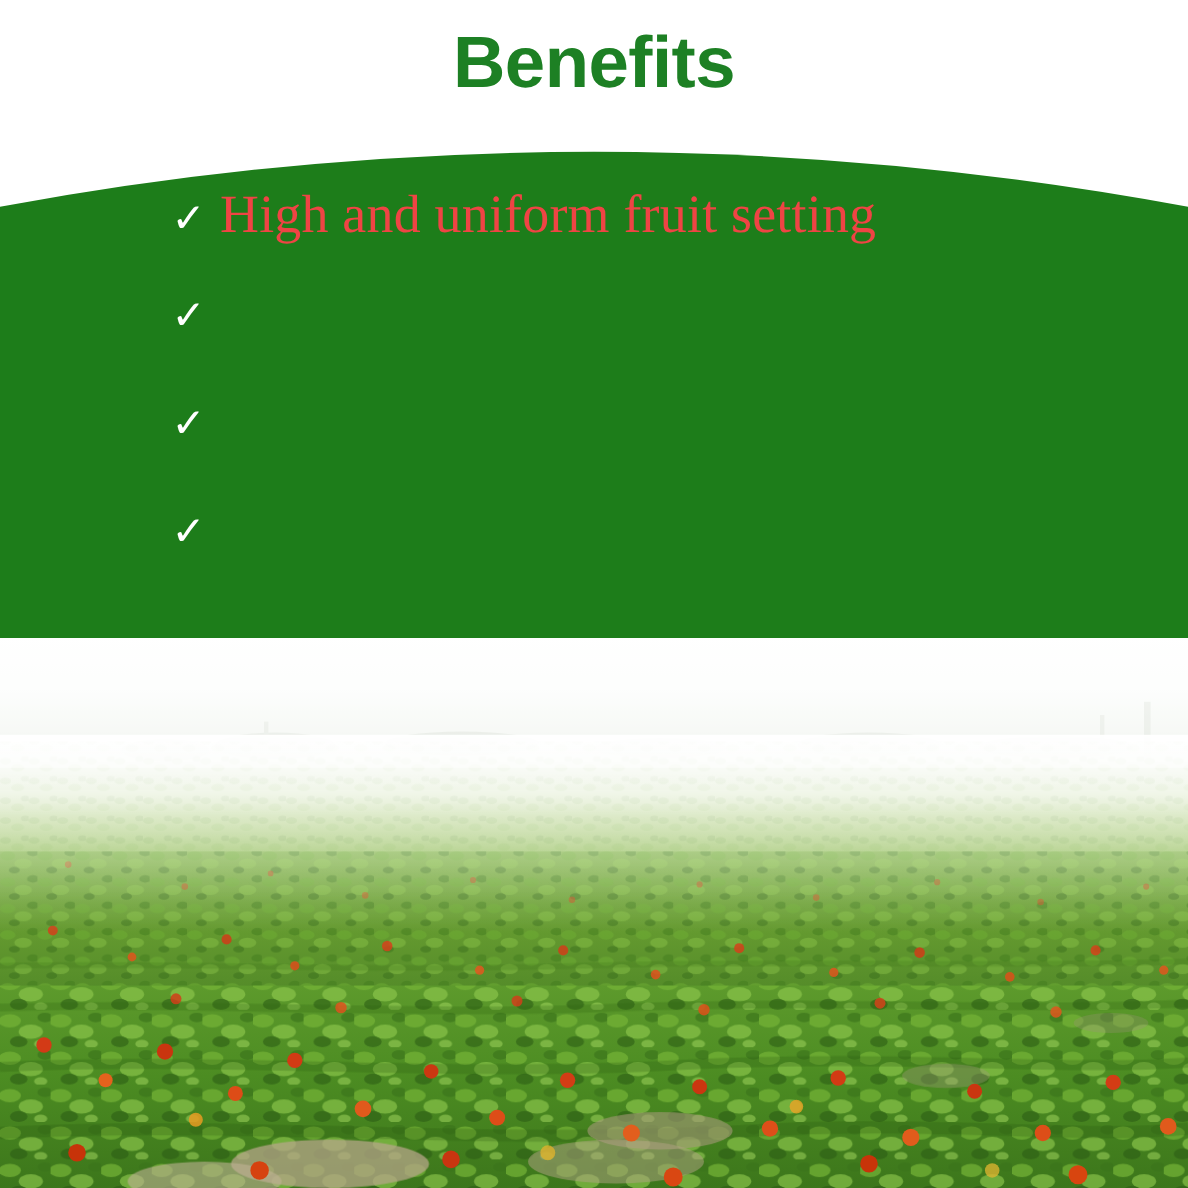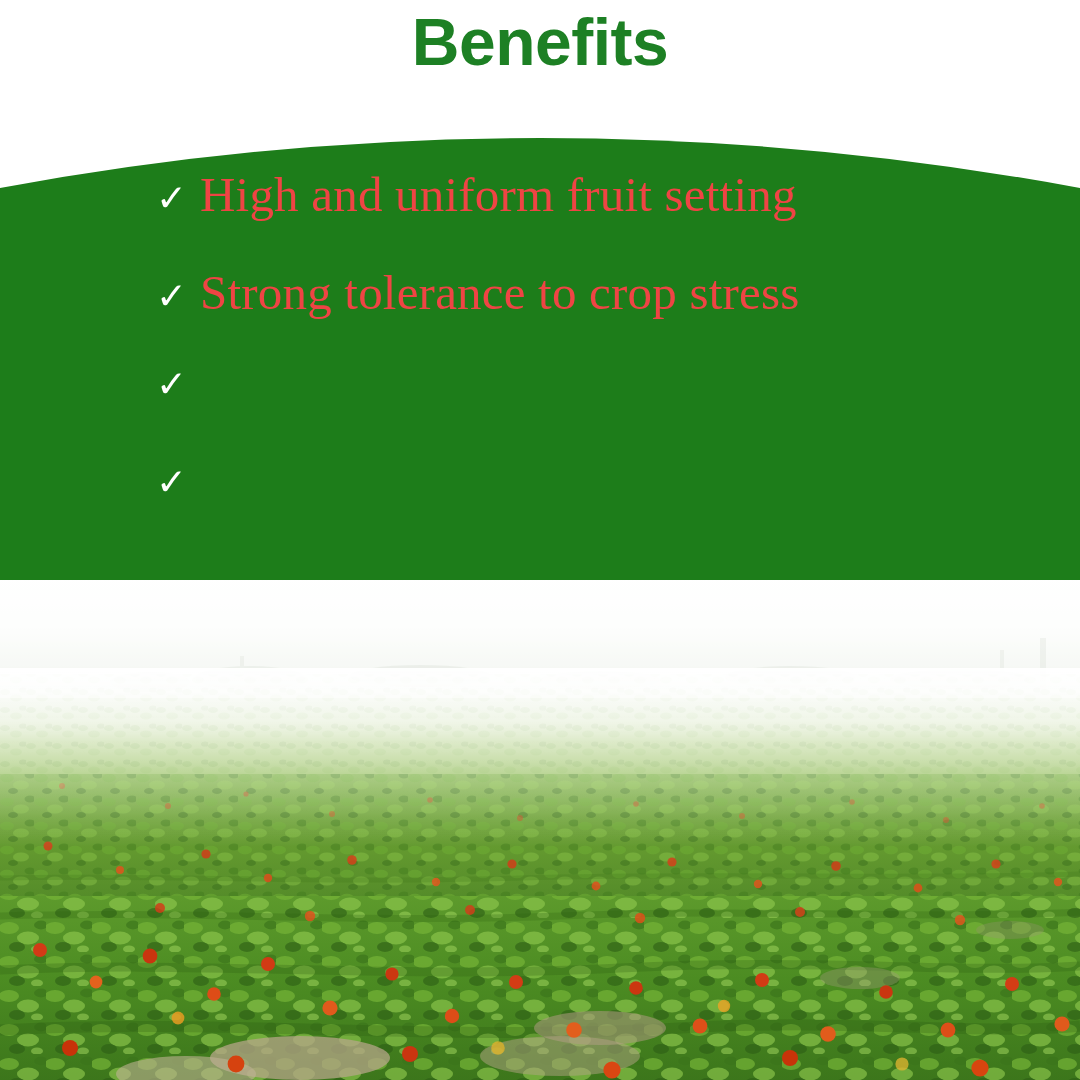--- a/index.html
+++ b/index.html
@@ -30,21 +30,21 @@
     top: 0;
     width: 1080px;
     height: 120px;
     z-index: 5;
     display: flex;
     align-items: flex-start;
     justify-content: center;
   }
   .poster-title {
     margin: 0;
-    padding-top: 9px;
+    padding-top: 23px;
     font-family: "Liberation Sans", "DejaVu Sans", sans-serif;
     font-weight: bold;
     font-size: 66px;
     line-height: 1;
     letter-spacing: -0.5px;
     color: #1d8024;
     white-space: nowrap;
   }
 
   
@@ -132,21 +132,20 @@
 
   <ul class="benefits-list">
 
     <li class="benefit-item">
       <span class="check-icon">✓</span>
       <span class="benefit-text">High and uniform fruit setting</span>
     </li>
 
     <li class="benefit-item">
       <span class="check-icon">✓</span>
-      <span class="benefit-text">Strong tolerance to crop stress</span>
     </li>
 
     <li class="benefit-item">
       <span class="check-icon">✓</span>
     </li>
 
     <li class="benefit-item">
       <span class="check-icon">✓</span>
     </li>
 

